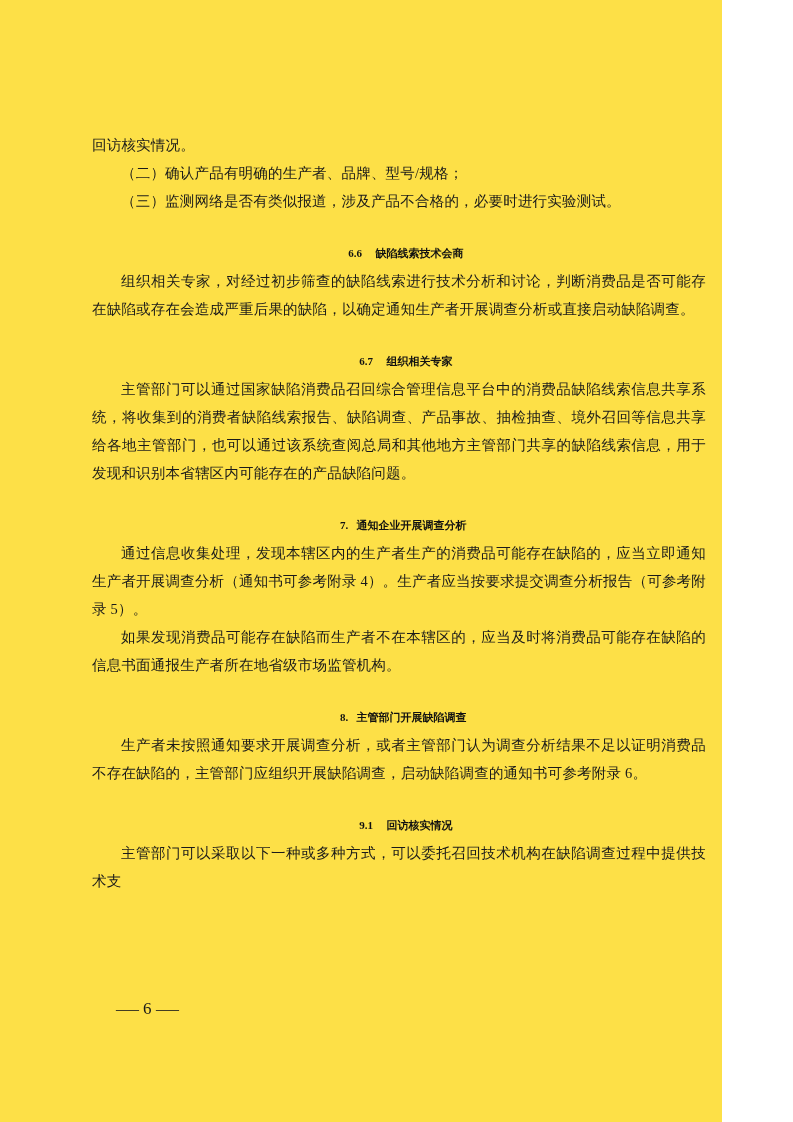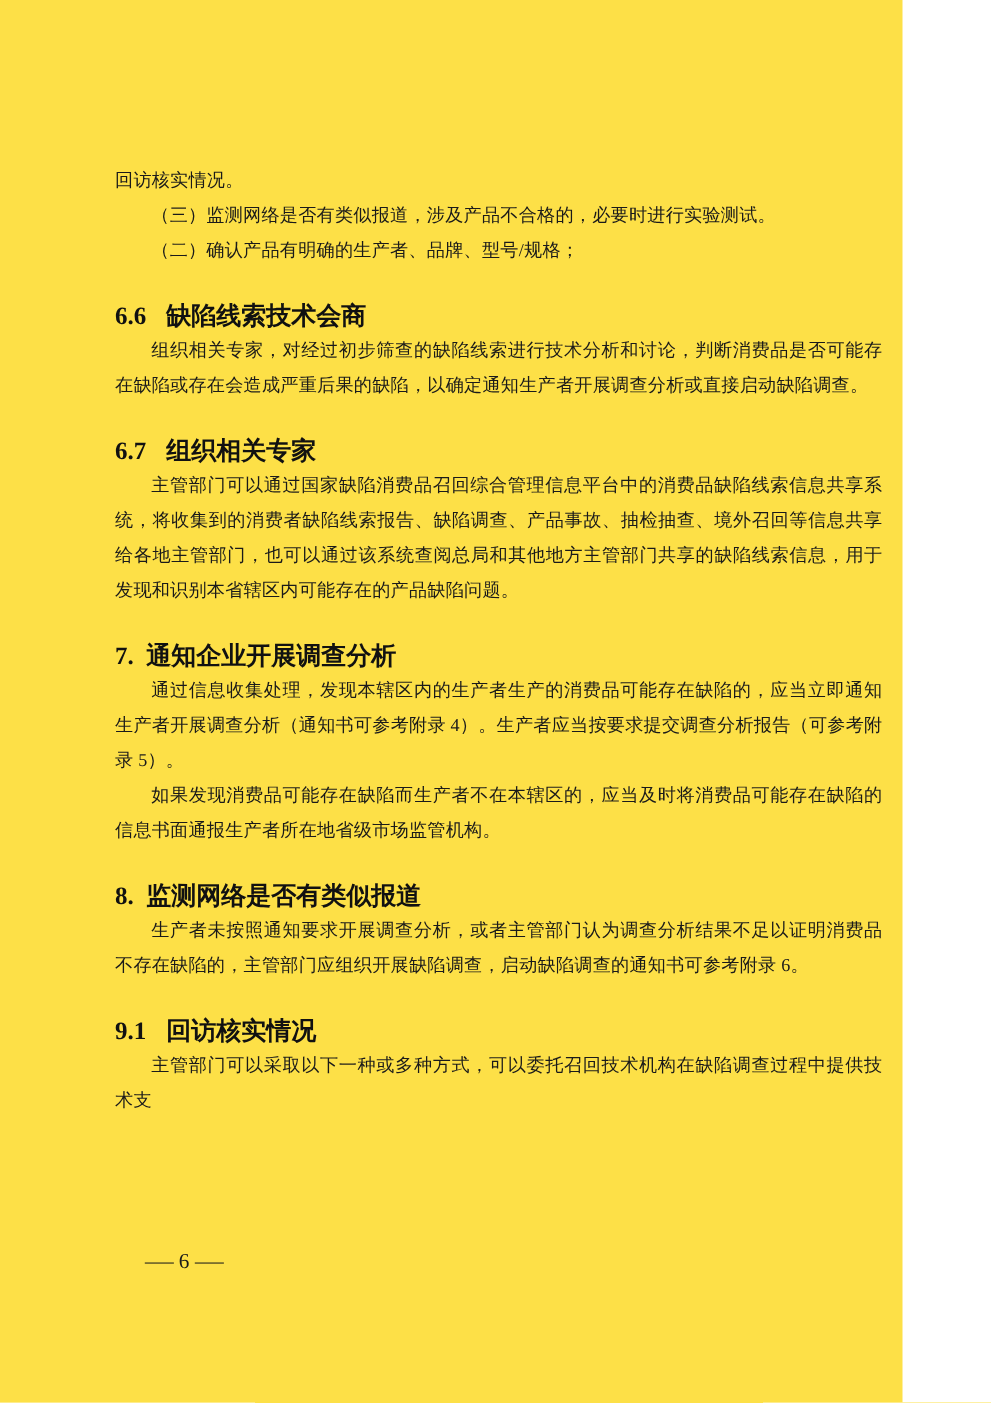--- a/index.html
+++ b/index.html
@@ -35,25 +35,26 @@
     text-align: justify;
     text-justify: inter-ideograph;
     text-indent: 2em;
     letter-spacing: 0.2px;
   }
   .content p.no-indent {
     text-indent: 0;
   }
   .heading {
     margin: 24px 0 0 0;
-    font-size: 20px;
+    font-size: 11px;
     line-height: 28px;
     font-weight: bold;
     color: #111111;
     white-space: nowrap;
+    text-align: center;
   }
   .heading + .heading {
     margin-top: 0;
   }
   .heading .num {
     display: inline-block;
   }
   .heading.sub .num {
     min-width: 41px;
   }
@@ -78,41 +79,41 @@
     font-family: "Liberation Serif", "DejaVu Serif", serif;
   }
 </style>
 </head>
 <body>
 
 <div class="page">
   <div class="content">
 
     <p class="no-indent">回访核实情况。</p>
+    <p>（二）确认产品有明确的生产者、品牌、型号/规格；</p>
     <p>（三）监测网络是否有类似报道，涉及产品不合格的，必要时进行实验测试。</p>
-    <p>（二）确认产品有明确的生产者、品牌、型号/规格；</p>
 
     <div class="heading sub">
       <span class="num">6.6</span><span class="title">缺陷线索技术会商</span>
     </div>
     <p>组织相关专家，对经过初步筛查的缺陷线索进行技术分析和讨论，判断消费品是否可能存在缺陷或存在会造成严重后果的缺陷，以确定通知生产者开展调查分析或直接启动缺陷调查。</p>
 
     <div class="heading sub">
       <span class="num">6.7</span><span class="title">组织相关专家</span>
     </div>
     <p>主管部门可以通过国家缺陷消费品召回综合管理信息平台中的消费品缺陷线索信息共享系统，将收集到的消费者缺陷线索报告、缺陷调查、产品事故、抽检抽查、境外召回等信息共享给各地主管部门，也可以通过该系统查阅总局和其他地方主管部门共享的缺陷线索信息，用于发现和识别本省辖区内可能存在的产品缺陷问题。</p>
 
     <div class="heading top">
       <span class="num">7.</span><span class="title">通知企业开展调查分析</span>
     </div>
     <p>通过信息收集处理，发现本辖区内的生产者生产的消费品可能存在缺陷的，应当立即通知生产者开展调查分析（通知书可参考附录 4）。生产者应当按要求提交调查分析报告（可参考附录 5）。</p>
     <p>如果发现消费品可能存在缺陷而生产者不在本辖区的，应当及时将消费品可能存在缺陷的信息书面通报生产者所在地省级市场监管机构。</p>
 
     <div class="heading top">
-      <span class="num">8.</span><span class="title">监测网络是否有类似报道</span>
+      <span class="num">8.</span><span class="title">主管部门开展缺陷调查</span>
     </div>
     <p>生产者未按照通知要求开展调查分析，或者主管部门认为调查分析结果不足以证明消费品不存在缺陷的，主管部门应组织开展缺陷调查，启动缺陷调查的通知书可参考附录 6。</p>
 
 
     <div class="heading sub">
       <span class="num">9.1</span><span class="title">回访核实情况</span>
     </div>
     <p>主管部门可以采取以下一种或多种方式，可以委托召回技术机构在缺陷调查过程中提供技术支</p>
 
   </div>

